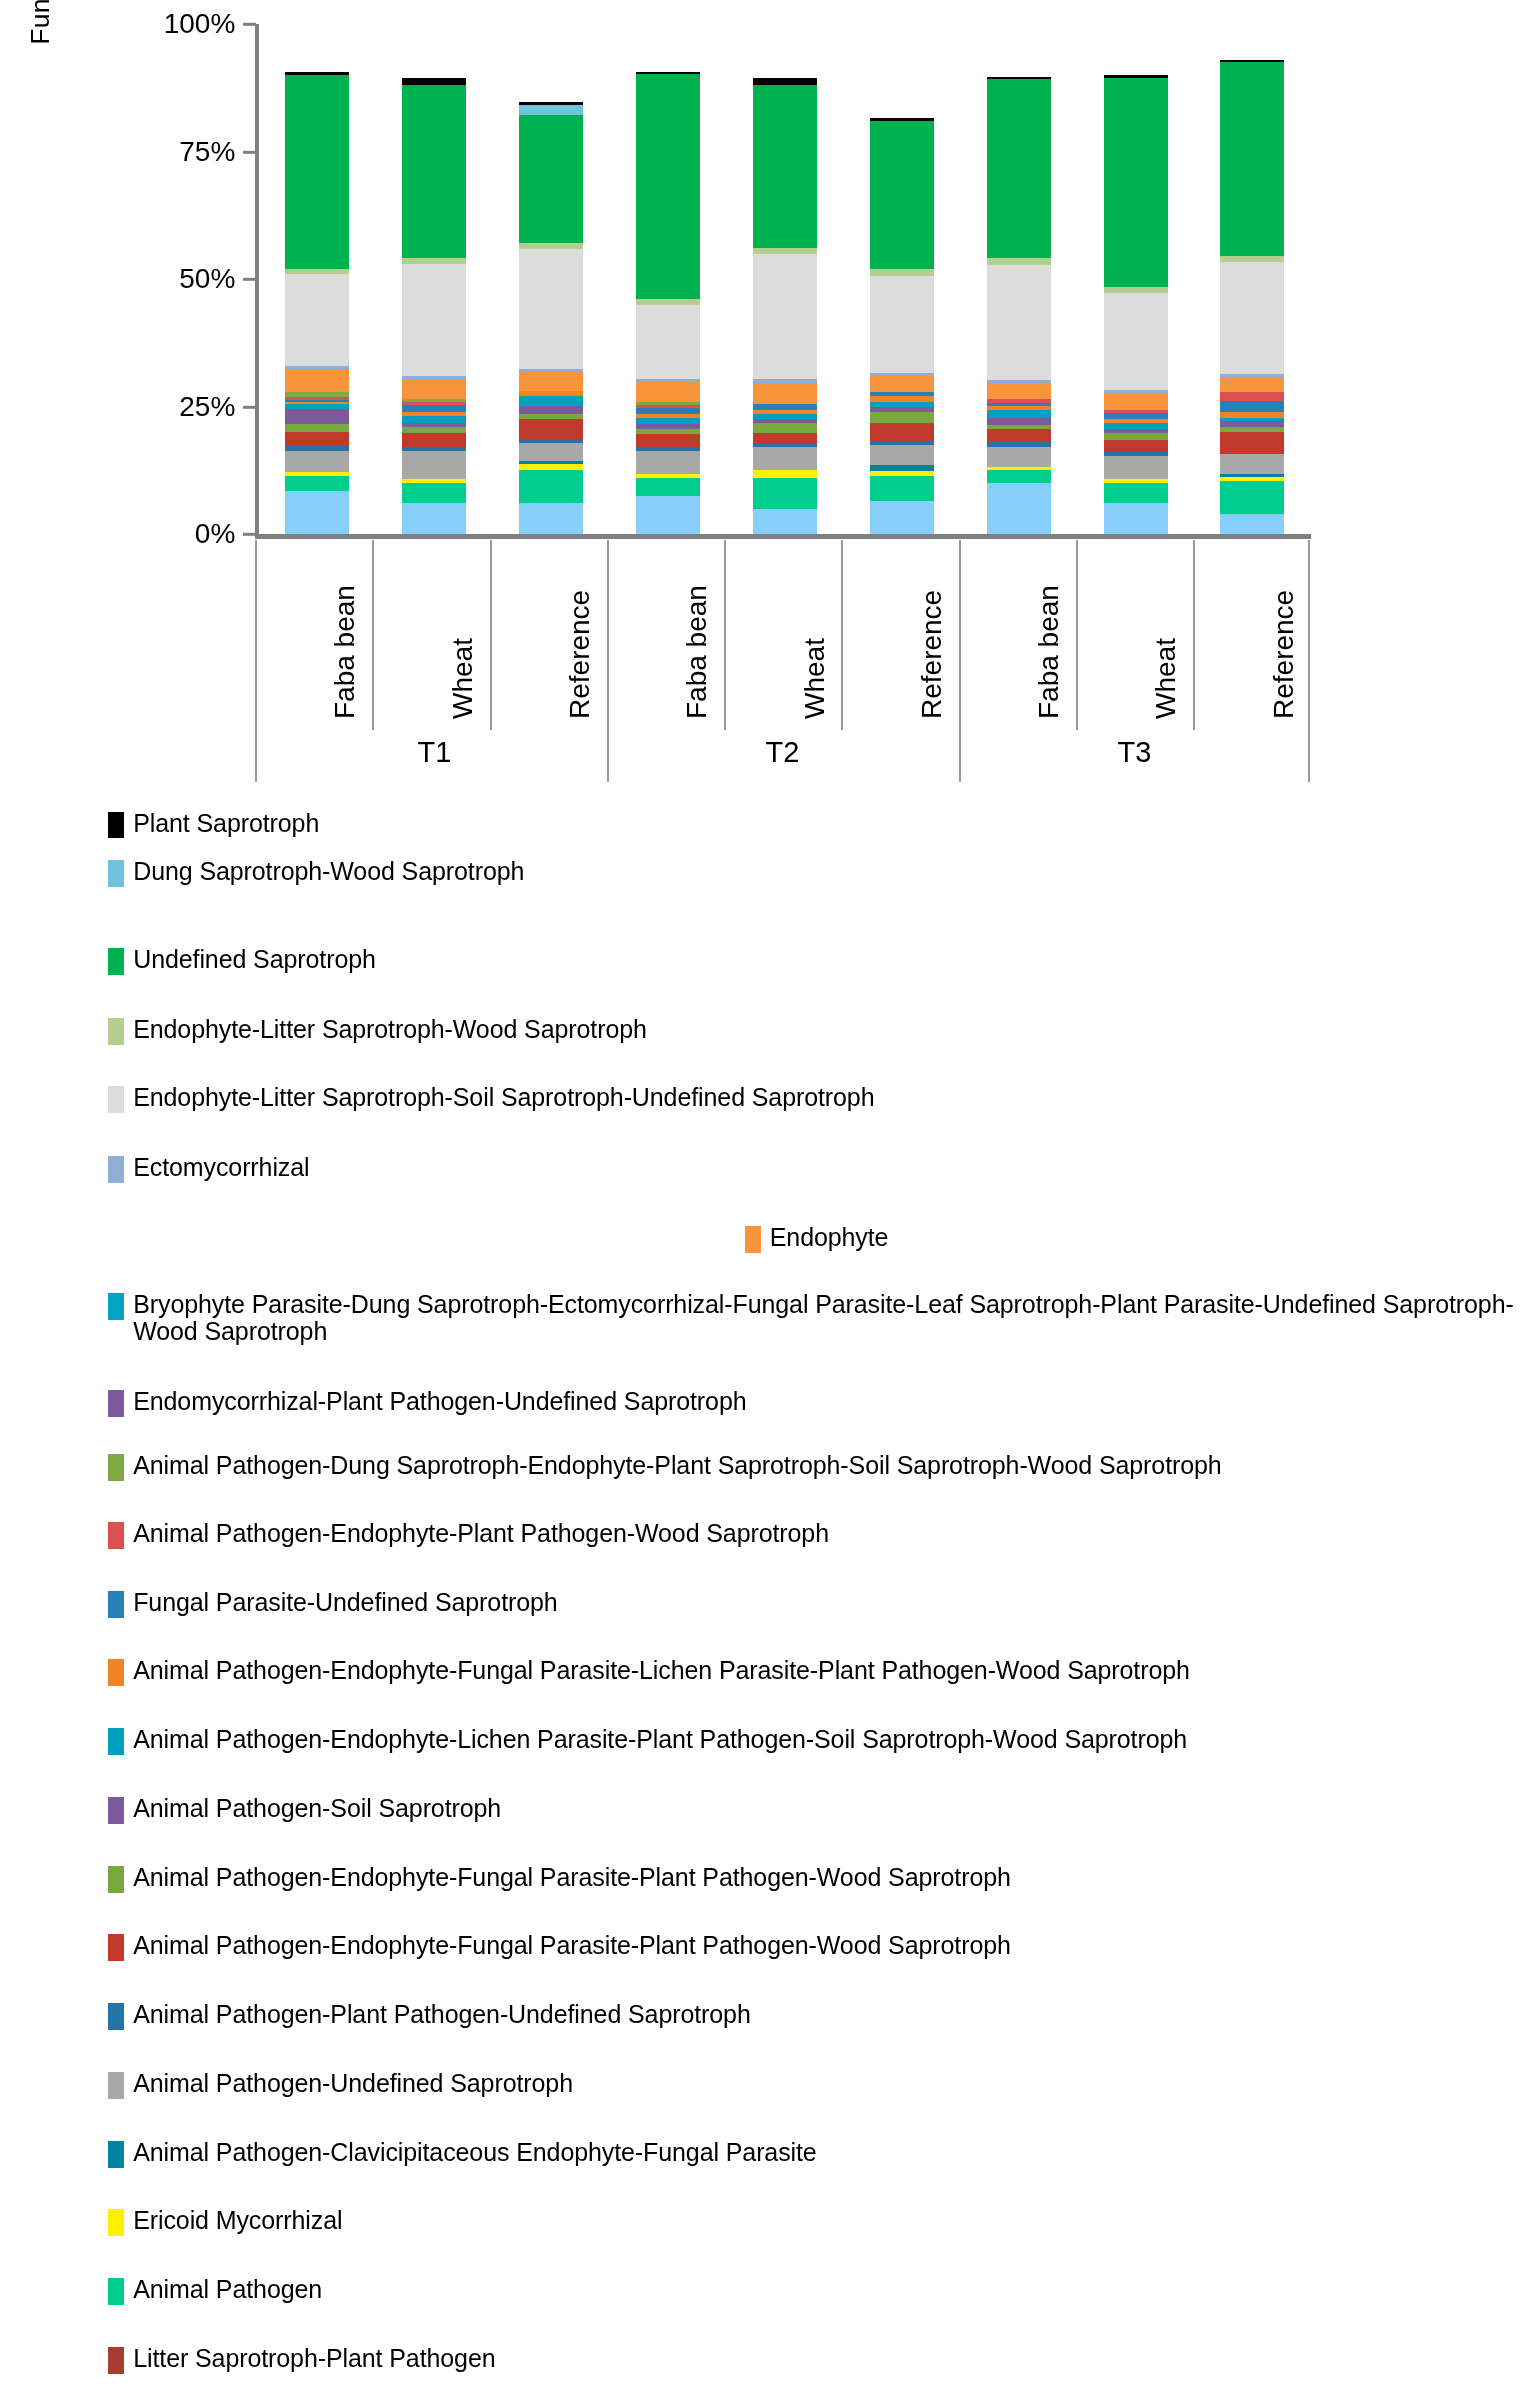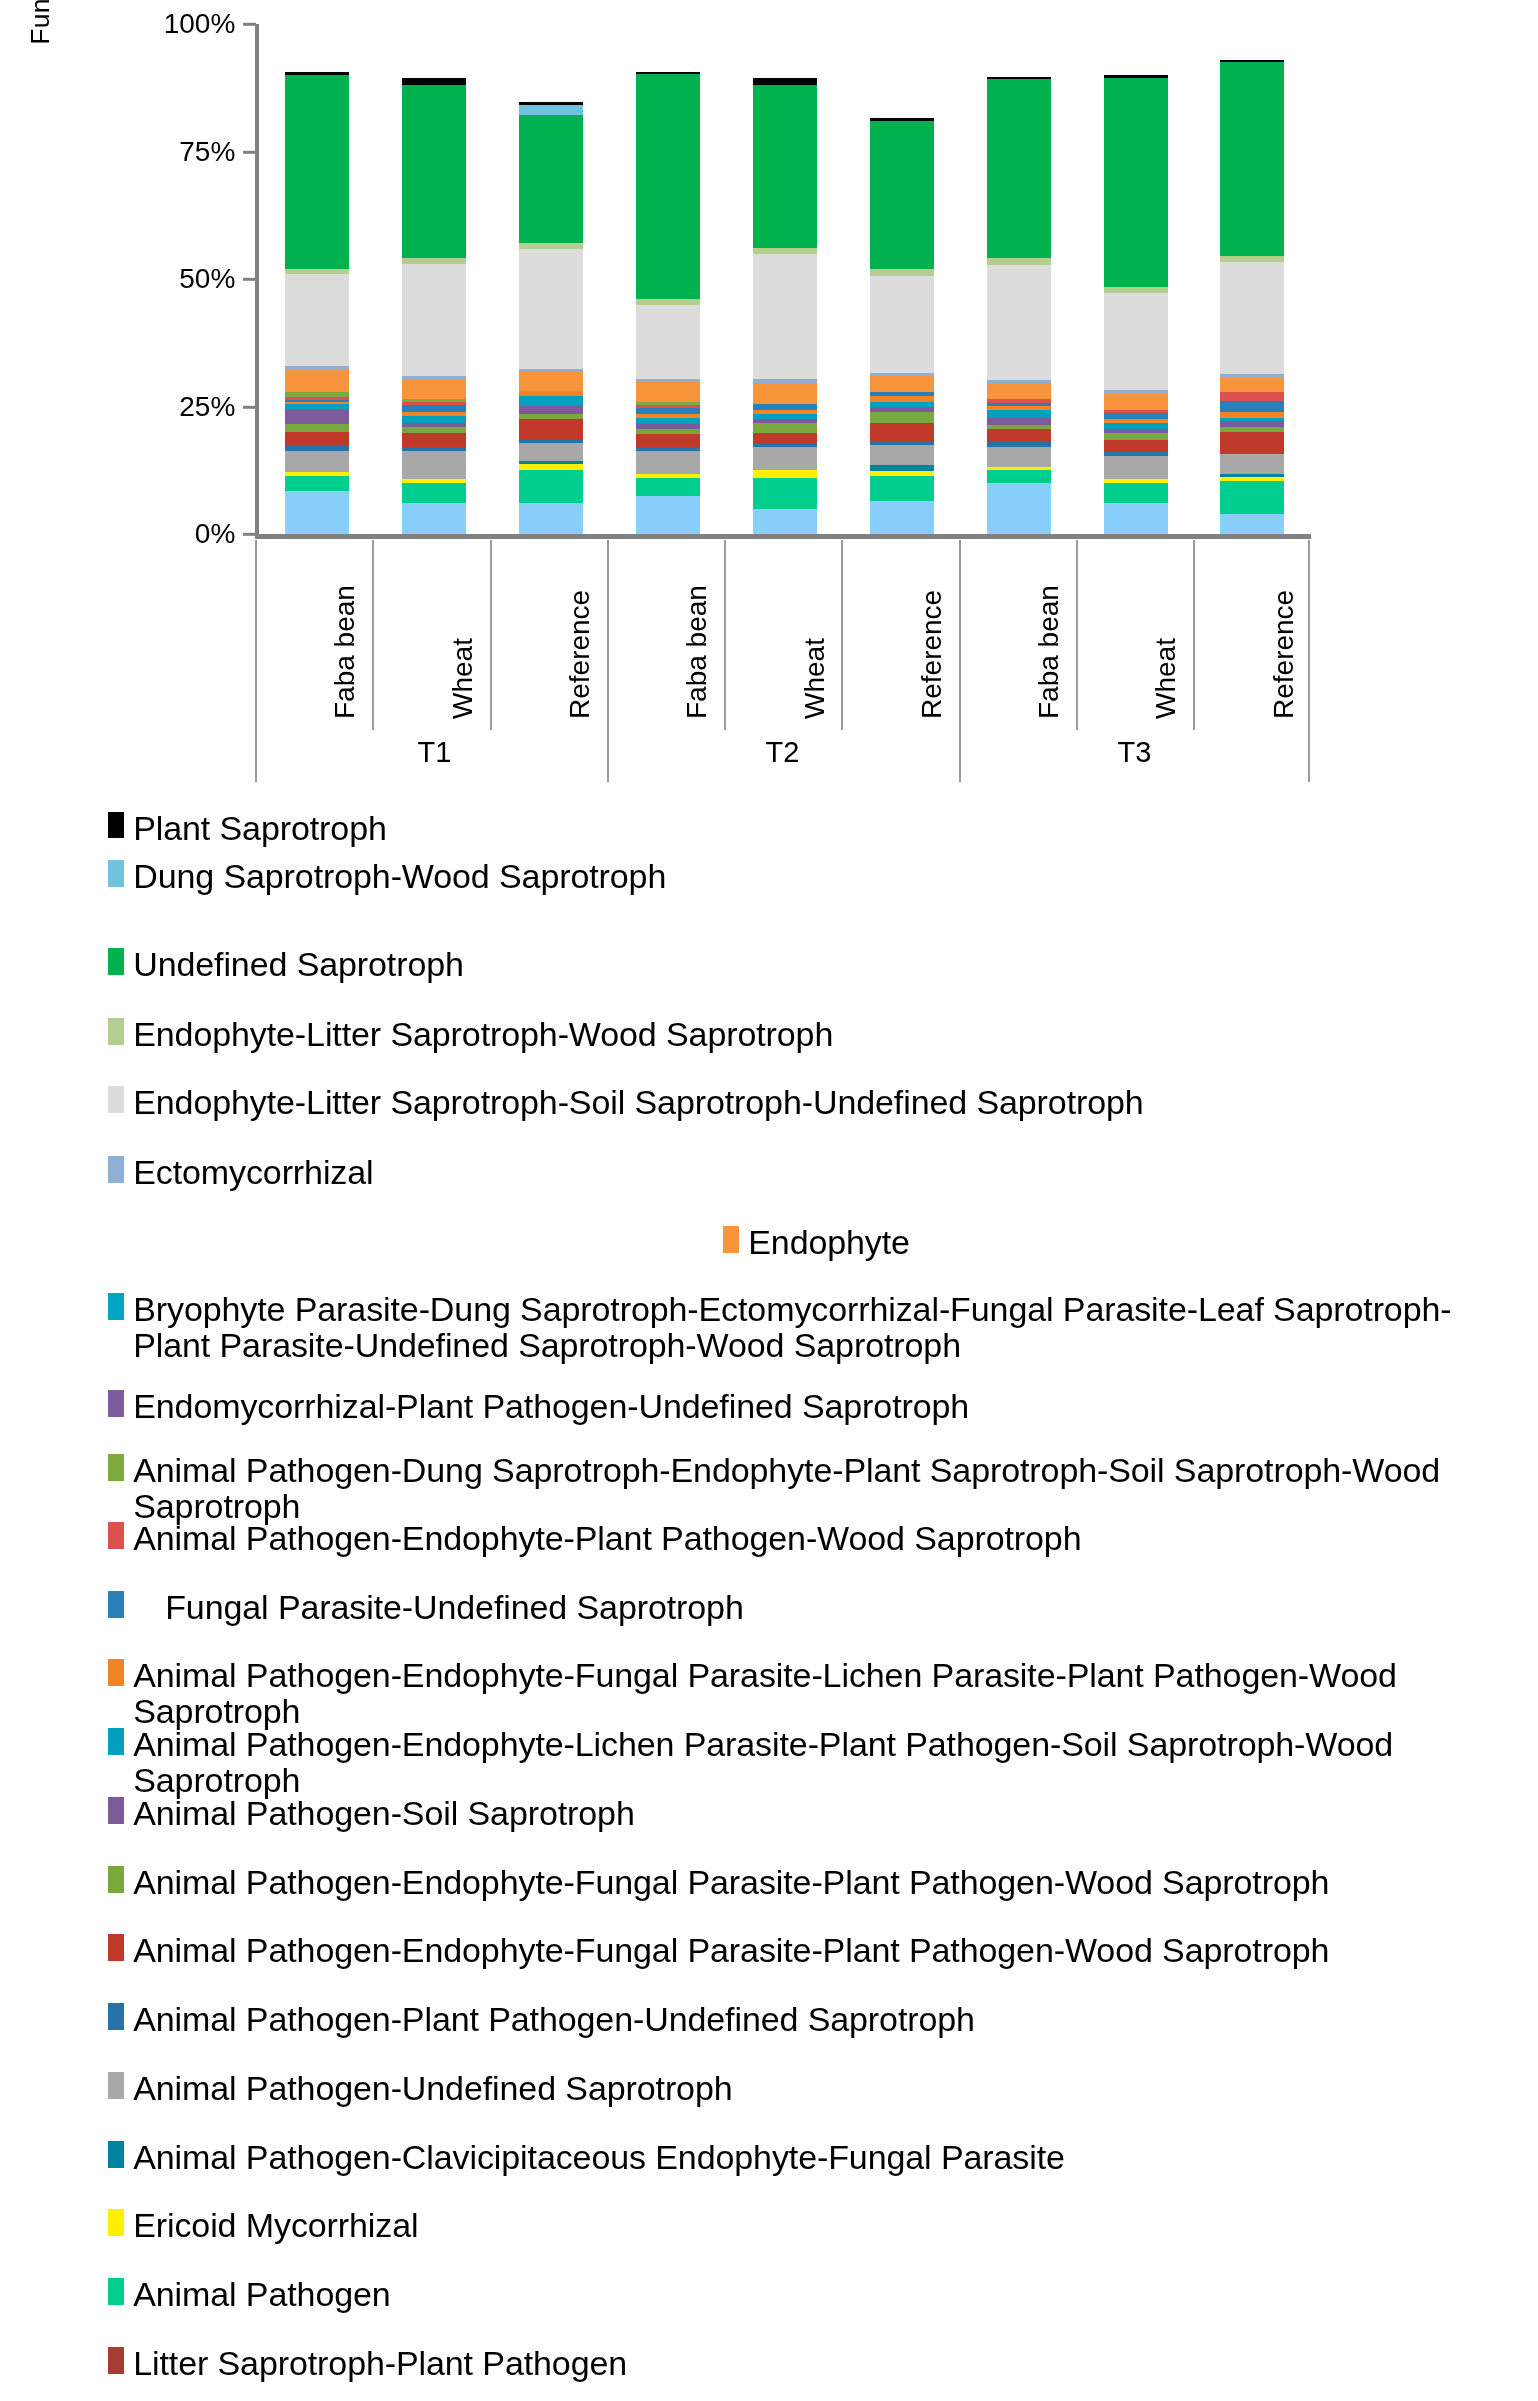--- a/index.html
+++ b/index.html
@@ -36,21 +36,21 @@
     position:absolute;top:11.5px;width:173px;height:35px;
     transform:rotate(-90deg);transform-origin:left top;
     font-size:28px;white-space:nowrap;display:flex;align-items:center;
   }
   .grouplabel{position:absolute;top:196px;width:115px;text-align:center;font-size:29px;}
 
   
   #legend{position:absolute;left:108px;top:806px;width:1417px;}
   .legend-row{display:flex;align-items:flex-start;margin-bottom:0;}
   .swatch{width:16px;height:26.5px;flex:0 0 16px;margin-top:2.3px;}
-  .legend-text{margin-left:9.2px;font-size:34px;line-height:1.06;letter-spacing:-0.1px;}
+  .legend-text{margin-left:9.2px;font-size:25px;line-height:1.06;letter-spacing:-0.1px;}
 </style>
 </head>
 <body>
 
 <div id="chart-area">
 
   <div id="ylabel">Fungal OTU</div>
 
   <div id="ytick-col">
       <div class="ytick" style="top: 24px;">100%</div>
@@ -316,21 +316,21 @@
       <span class="legend-text">Endomycorrhizal-Plant Pathogen-Undefined Saprotroph</span>
     </div>
     <div class="legend-row" style="position: absolute; left: 0px; top: 646px; width: 1417px;">
       <span class="swatch" style="background: rgb(127, 170, 64);"></span>
       <span class="legend-text">Animal Pathogen-Dung Saprotroph-Endophyte-Plant  Saprotroph-Soil  Saprotroph-Wood  Saprotroph</span>
     </div>
     <div class="legend-row" style="position: absolute; left: 0px; top: 714px; width: 1417px;">
       <span class="swatch" style="background: rgb(220, 80, 80);"></span>
       <span class="legend-text">Animal Pathogen-Endophyte-Plant Pathogen-Wood  Saprotroph</span>
     </div>
-    <div class="legend-row" style="position: absolute; left: 0px; top: 783px; width: 1417px; gap: 32px;">
+    <div class="legend-row" style="position: absolute; left: 0px; top: 783px; width: 1417px;">
       <span class="swatch" style="background: rgb(41, 128, 185);"></span>
       <span class="legend-text">Fungal Parasite-Undefined Saprotroph</span>
     </div>
     <div class="legend-row" style="position: absolute; left: 0px; top: 851px; width: 1417px;">
       <span class="swatch" style="background: rgb(240, 132, 38);"></span>
       <span class="legend-text">Animal Pathogen-Endophyte-Fungal  Parasite-Lichen Parasite-Plant Pathogen-Wood Saprotroph</span>
     </div>
     <div class="legend-row" style="position: absolute; left: 0px; top: 920px; width: 1417px;">
       <span class="swatch" style="background: rgb(0, 160, 190);"></span>
       <span class="legend-text">Animal Pathogen-Endophyte-Lichen  Parasite-Plant Pathogen-Soil Saprotroph-Wood  Saprotroph</span>

